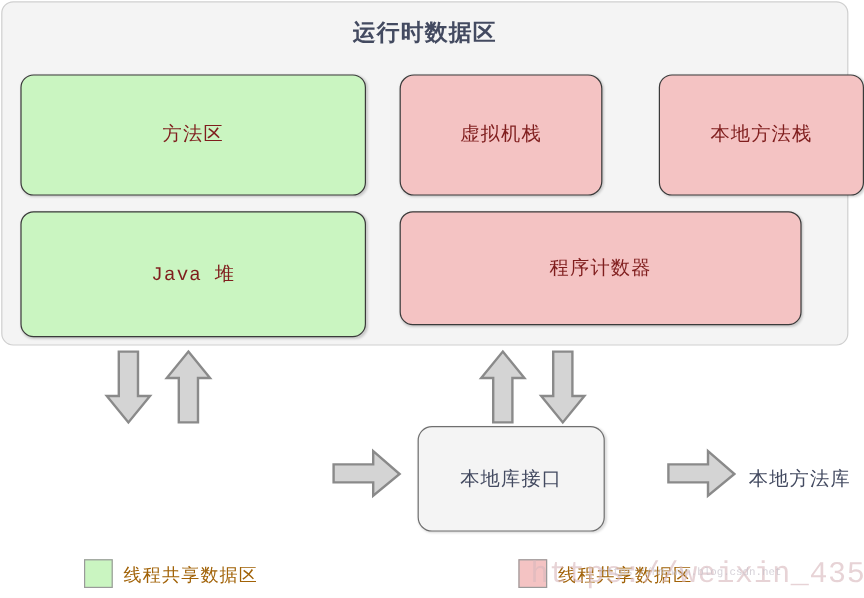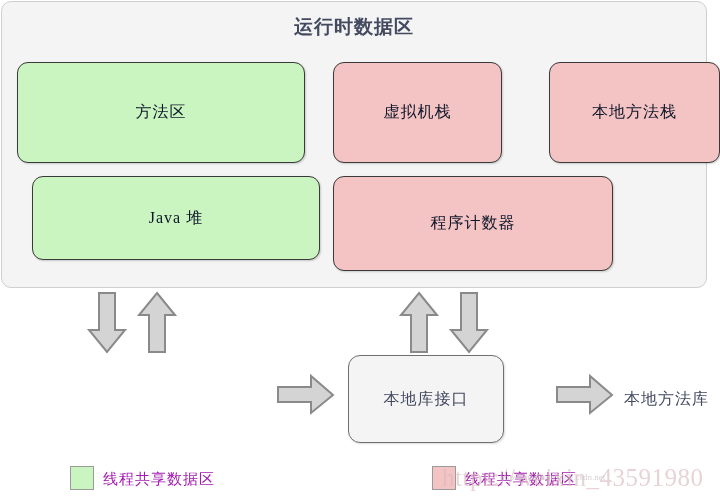--- a/index.html
+++ b/index.html
@@ -5,21 +5,21 @@
   html, body {
     margin: 0;
     padding: 0;
     background: #ffffff;
   }
   #stage {
     position: relative;
     width: 720px;
     height: 498px;
     background: #ffffff;
-    font-family: Liberation Serif, serif;
+    font-family: Liberation Mono, monospace;
     overflow: hidden;
   }
 
   
   .runtime-panel {
     position: absolute;
     left: 1px;
     top: 1px;
     width: 706px;
     height: 287px;
@@ -43,32 +43,32 @@
   
   .region {
     position: absolute;
     box-sizing: border-box;
     border: 1.6px solid #3a3a3a;
     border-radius: 11px;
     display: flex;
     align-items: center;
     justify-content: center;
     font-size: 16px;
-    color: #0f172a;
+    color: #7f1d1d;
     letter-spacing: 1px;
     box-shadow: 1px 1px 2px rgba(0,0,0,0.18);
   }
   .region.green { background: #caf5c1; }
   .region.pink  { background: #f4c3c3; }
 
   .r-method  { left: 17px;  top: 62px;  width: 288px; height: 101px; }
-  .r-vmstack { left: 333px; top: 62px;  width: 169px; height: 101px; }
+  .r-vmstack { left: 333px; top: 62px;  width: 169px; height: 101px; border-radius: 12px; }
   .r-natstack{ left: 513px; top: 62px;  width: 171px; height: 101px; margin-left: 36px; }
-  .r-heap    { left: 17px;  top: 176px; width: 288px; height: 84px; margin-left: 15px; }
-  .r-pc      { left: 333px; top: 176px; width: 280px; height: 95px; }
+  .r-heap    { left: 17px;  top: 176px; width: 288px; height: 105px; }
+  .r-pc      { left: 333px; top: 176px; width: 335px; height: 95px; }
 
   
   .engine-box {
     position: absolute;
     box-sizing: border-box;
     background: #f4f4f4;
     border: 1.6px solid #6f6f6f;
     border-radius: 12px;
     display: flex;
     align-items: center;
@@ -112,21 +112,21 @@
     width: 24px;
     height: 24px;
     box-sizing: border-box;
     border: 1.4px solid #9a9a9a;
   }
   .legend-swatch.green { background: #caf5c1; left: 70px;  top: 466px; }
   .legend-swatch.pink  { background: #f4c3c3; left: 432px; top: 466px; }
   .legend-text {
     position: absolute;
     font-size: 15px;
-    color: #a21caf;
+    color: #a16207;
     letter-spacing: 1px;
     white-space: nowrap;
     top: 470px;
   }
   .legend-text.t-shared   { left: 103px; }
   .legend-text.t-isolated { left: 465px; }
 
   
   .watermark {
     position: absolute;

